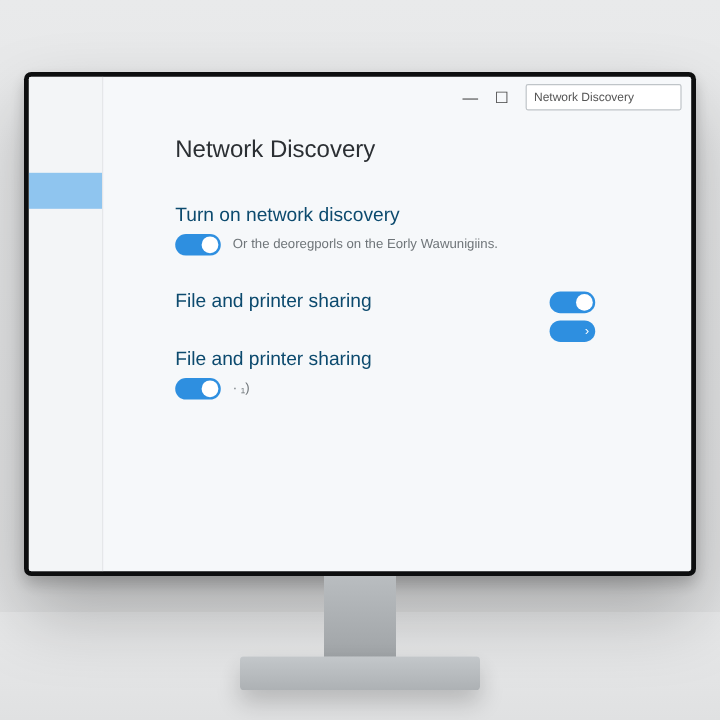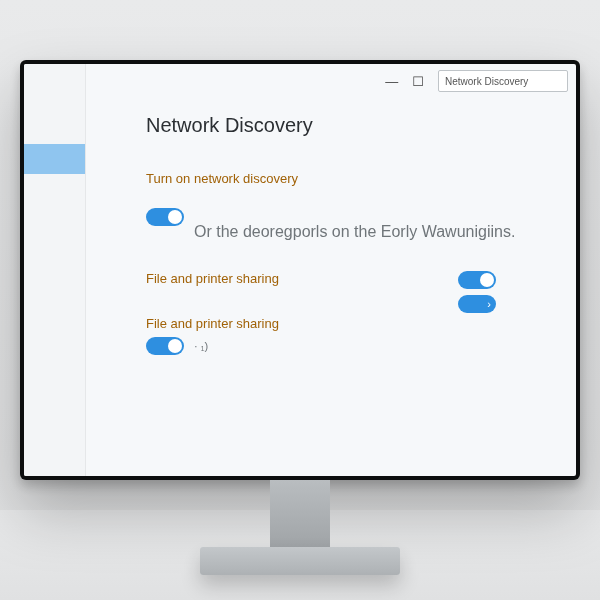--- a/index.html
+++ b/index.html
@@ -94,22 +94,22 @@
     padding: 50px 40px 20px 60px;
     color: #2b2f33;
   }
   .page-title {
     font-size: 20px;
     font-weight: 400;
     margin-bottom: 34px;
   }
 
   .setting { margin-bottom: 30px; position: relative; }
-  .setting-title { font-size: 13px; font-weight: 400; margin-bottom: 6px; color:#a16207; }
-  .setting-desc  { font-size: 16px; color: #6f7579; margin-top: 31px; }
+  .setting-title { font-size: 16px; font-weight: 400; margin-bottom: 6px; color:#0c4a6e; }
+  .setting-desc  { font-size: 11px; color: #6f7579; }
   .inline-row { display:flex; align-items:center; gap:10px; }
 
   
   .toggle {
     width: 38px; height: 18px;
     border-radius: 10px;
     position: relative;
     flex: none;
   }
   .toggle.on  { background: #2e8fe0; }

